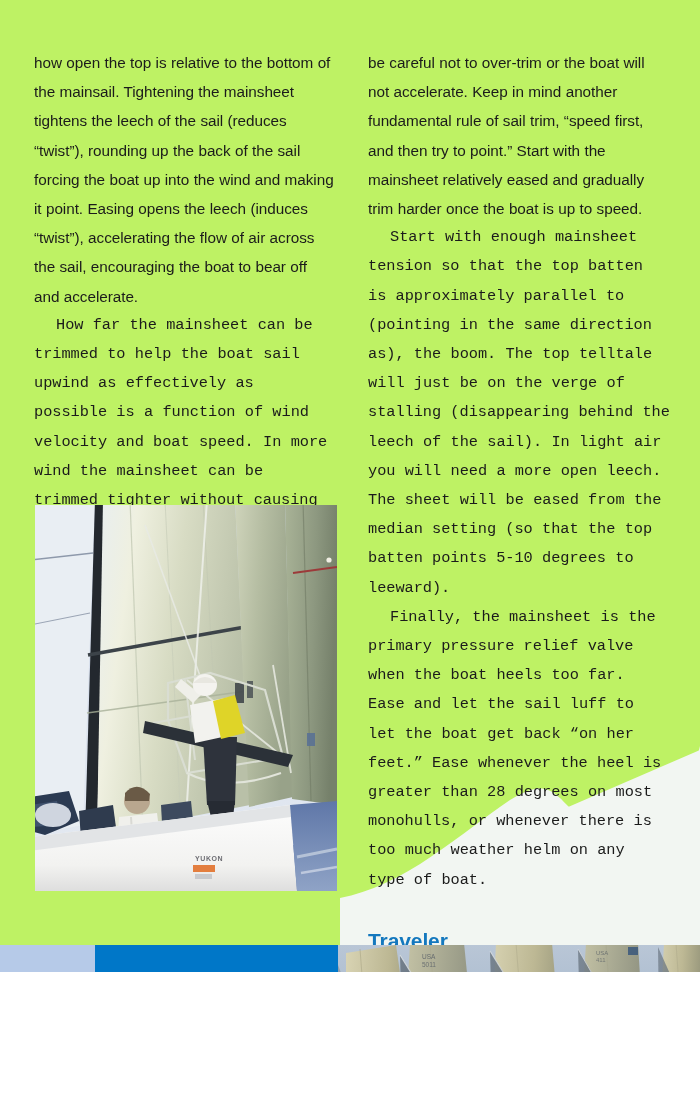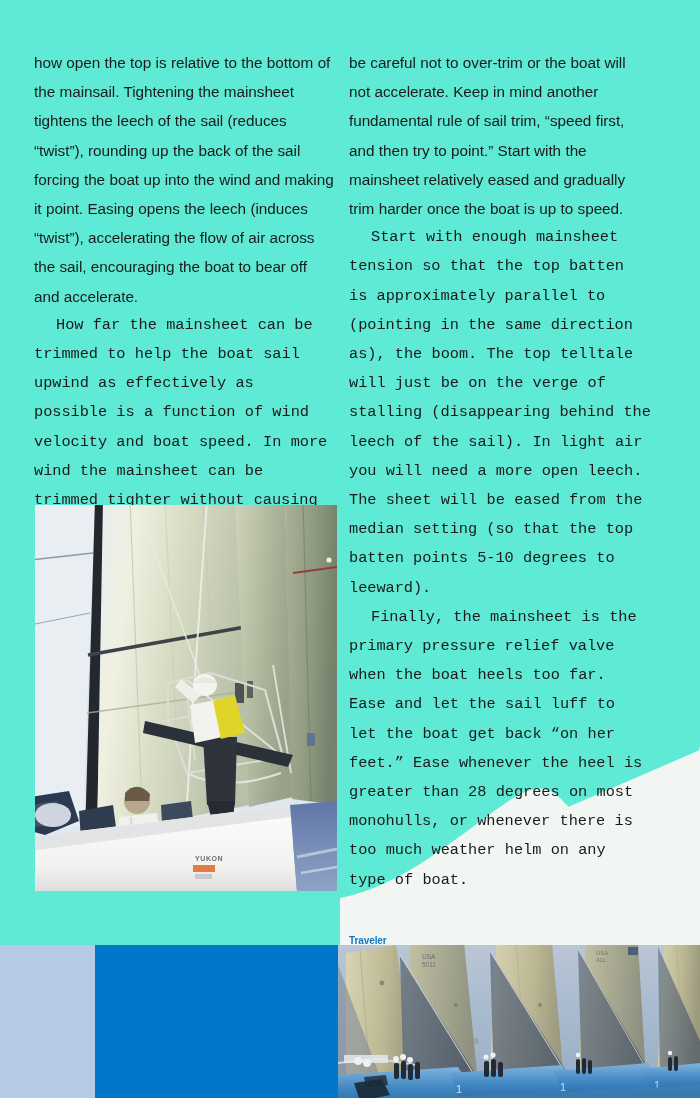--- a/index.html
+++ b/index.html
@@ -4,56 +4,56 @@
 <style>
   * { margin:0; padding:0; box-sizing:border-box; }
   html, body {
     width:700px; height:1120px;
     background:#ffffff;
     font-family:"Liberation Sans", sans-serif;
     overflow:hidden;
   }
   .page {
     position:relative;
-    width:700px; height:1098px;
-    background:#5eead4;
+    width:700px; height:972px;
+    background:#bef264;
     overflow:hidden;
   }
 
   
   .watermark {
     position:absolute;
     left:0; top:640px;
     width:700px; height:305px;
     pointer-events:none;
     z-index:0;
   }
 
   
   .col {
     position:absolute;
     top:48px;
     width:302px;
     z-index:3;
   }
   .col-left  { left:34px; }
-  .col-right { left:349px; }
+  .col-right { left:368px; }
 
   .para {
     font-size:15.3px;
     line-height:29.2px;
     color:#1b1b1b;
     text-align:left;
     letter-spacing:-0.05px;
     word-spacing:0.2px;
   }
   .para + .para { text-indent:22px;font-family:Liberation Mono, monospace; }
 
   .subhead {
-    font-size:10px;
+    font-size:21px;
     font-weight:bold;
     color:#1478be;
     line-height:29.2px;
     margin-top:31px;
     margin-bottom:7px;
     letter-spacing:-0.1px;
   }
 
   
   .photo-main {

